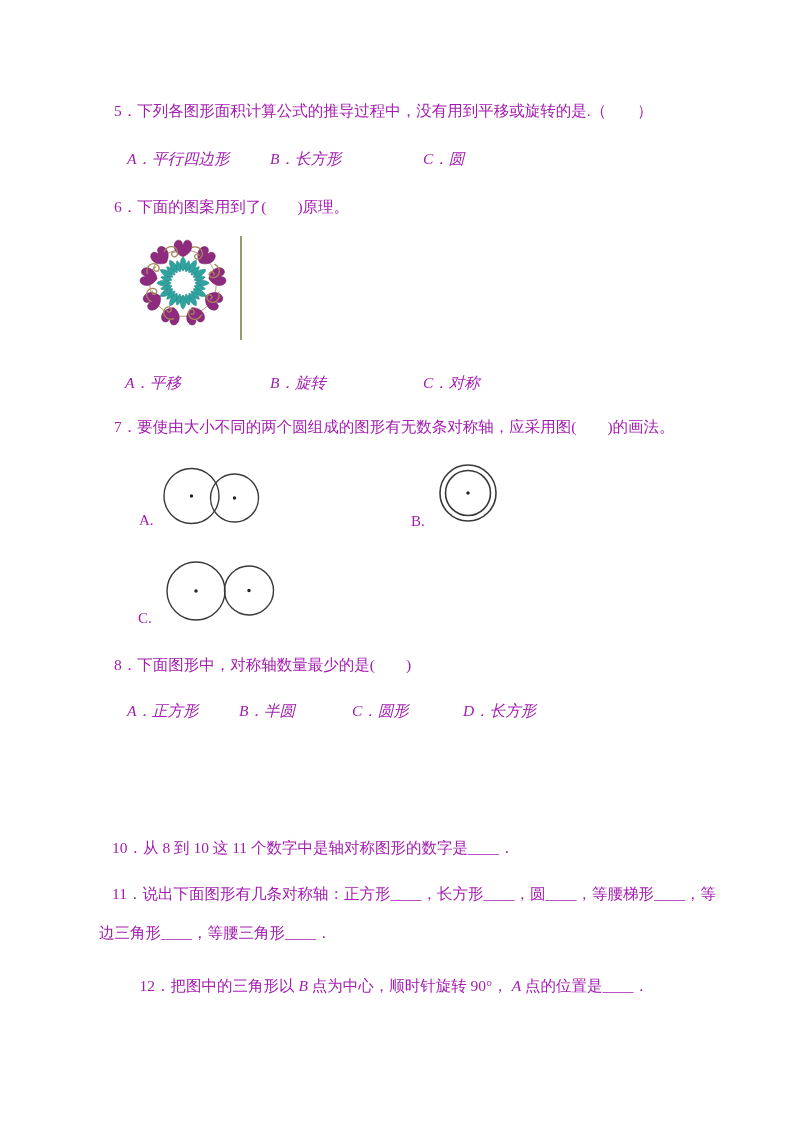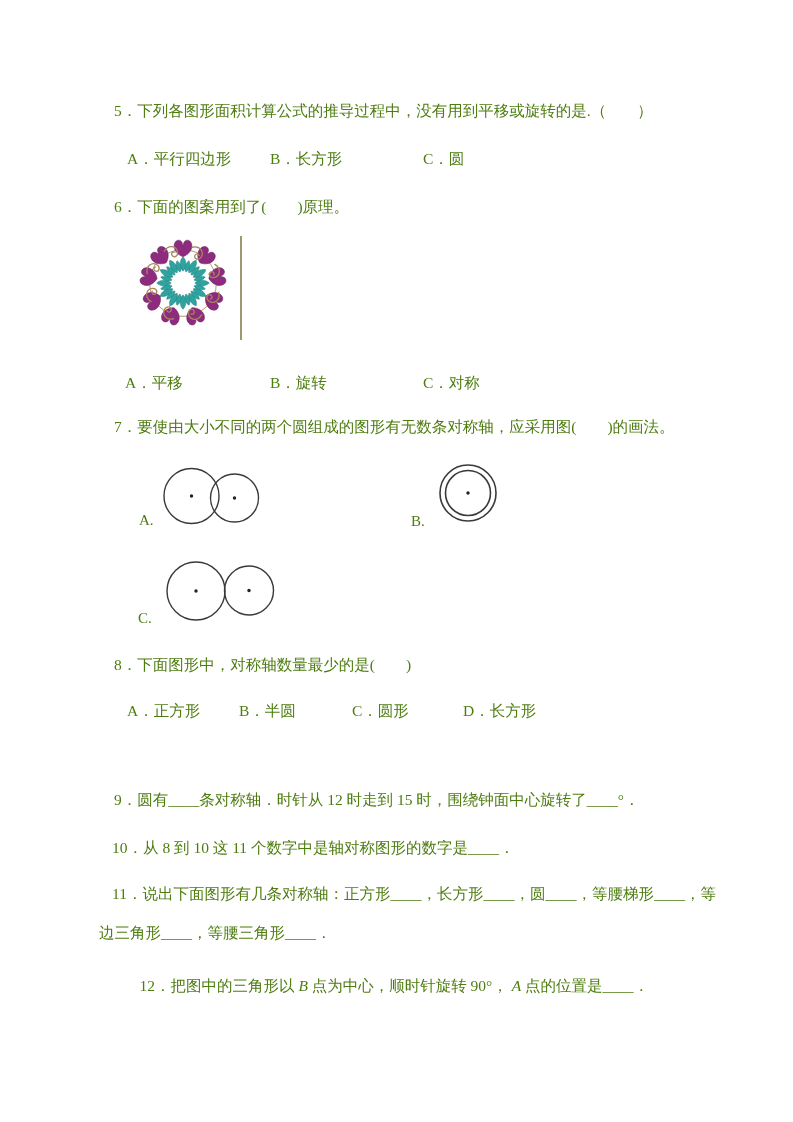--- a/index.html
+++ b/index.html
@@ -1,23 +1,23 @@
 <!DOCTYPE html>
 <html><head>
 <meta charset="utf-8">
 <style>
   html,body{margin:0;padding:0;background:#ffffff;}
   .page{
     position:relative;width:793px;height:1122px;background:#ffffff;
     font-family:"Liberation Serif","DejaVu Serif",serif;
-    font-size:15.5px;color:#4d7c0f;overflow:hidden;
+    font-size:15.5px;color:#a21caf;overflow:hidden;
   }
   .line{position:absolute;white-space:pre;line-height:20px;}
   .bold{font-weight:bold;}
-  .row{position:absolute;left:0;width:100%;height:20px;}
+  .row{position:absolute;left:0;width:100%;height:20px;font-style:italic;}
   .opt{position:absolute;white-space:pre;line-height:20px;}
   .fig{position:absolute;}
   .fig-label{position:absolute;white-space:pre;line-height:18px;font-size:15px;}
   .wrap{position:absolute;left:99px;width:632px;text-indent:13px;line-height:39px;}
   .q12wrap span{white-space:pre;}
   .it{font-style:italic;}
   .divider{position:absolute;width:2px;}
 </style>
 </head>
 <body>
@@ -125,21 +125,20 @@
 
   <div class="line" style="left:114px;top:655px">8．下面图形中，对称轴数量最少的是(　　)</div>
   <div class="row" style="top:701px">
     <span class="opt" style="left:127px">A．正方形</span>
     <span class="opt" style="left:239px">B．半圆</span>
     <span class="opt" style="left:352px">C．圆形</span>
     <span class="opt" style="left:463px">D．长方形</span>
   </div>
 
 
-  <div class="line" style="left:114px;top:790px">9．圆有____条对称轴．时针从 12 时走到 15 时，围绕钟面中心旋转了____°．</div>
 
   <div class="line" style="left:112px;top:838px">10．从 8 到 10 这 11 个数字中是轴对称图形的数字是____．</div>
 
   <div class="wrap" style="top:874px">11．说出下面图形有几条对称轴：正方形____，长方形____，圆____，等腰梯形____，等边三角形____，等腰三角形____．</div>
 
   <div class="line q12wrap" style="left:124px;top:956px">
     <span>12．把图中的三角形以 </span><span class="it">B</span><span> 点为中心，顺时针旋转 90°， </span><span class="it">A</span><span> 点的位置是____．</span>
   </div>
 
 </div>

